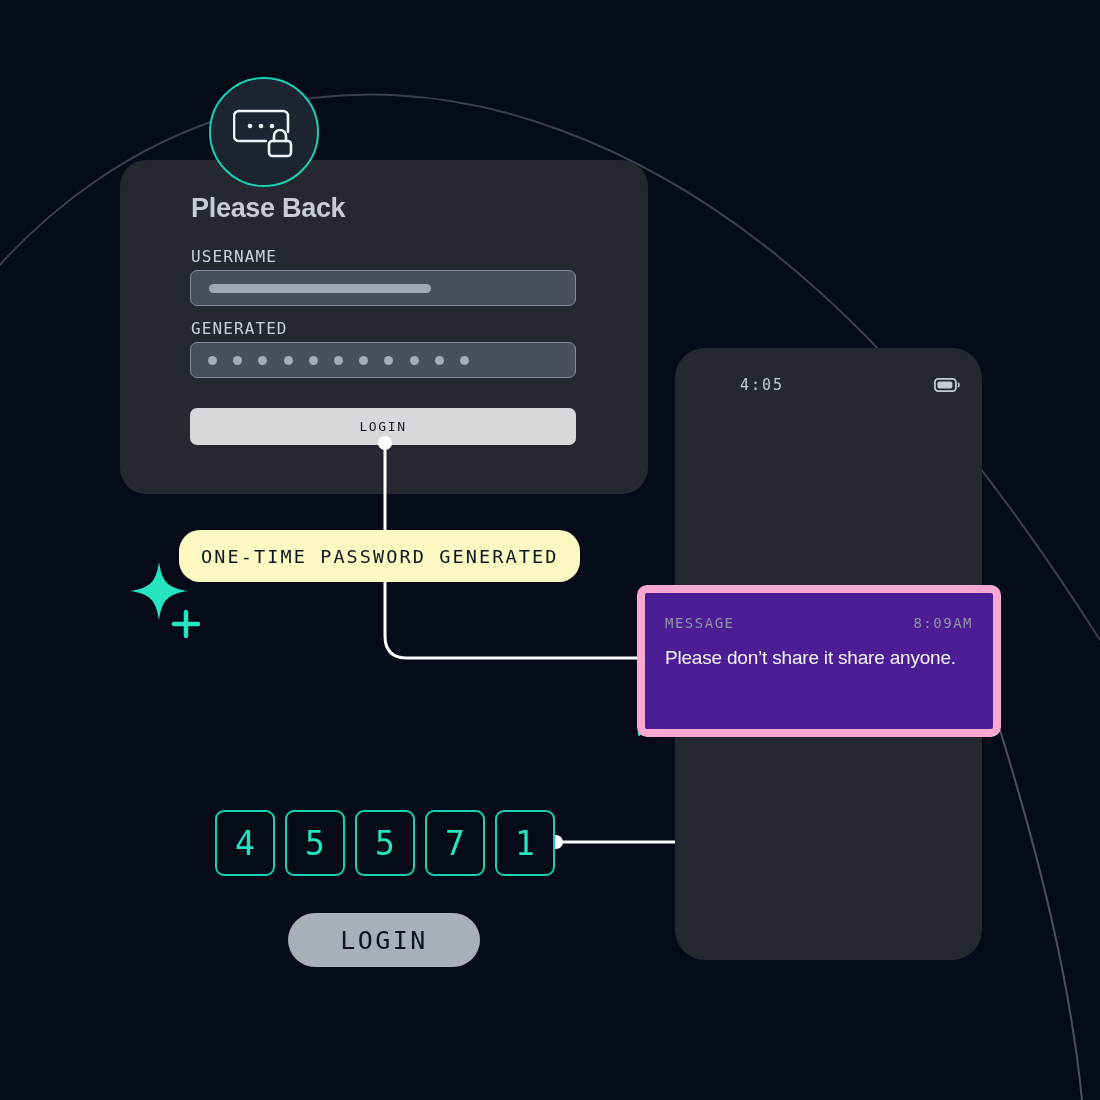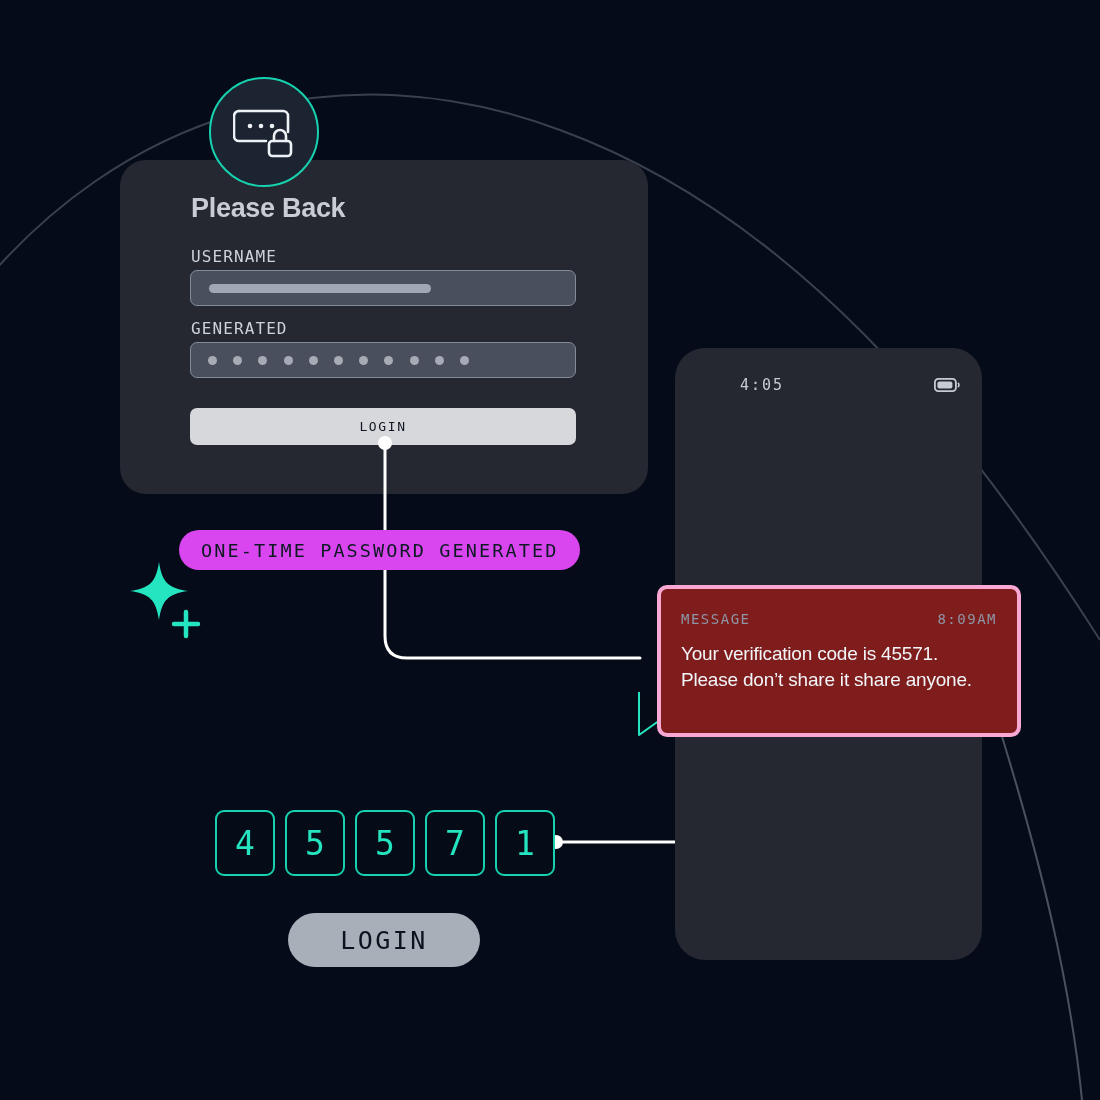--- a/index.html
+++ b/index.html
@@ -126,24 +126,24 @@
     display: flex;
     align-items: center;
     justify-content: center;
   }
 
   
   .otp-banner {
     position: absolute;
     left: 179px;
     top: 530px;
-    height: 40px;
+    height: 52px;
     padding: 0 22px;
     border-radius: 21px;
-    background: #d946ef;
+    background: #fef9c3;
     display: flex;
     align-items: center;
     justify-content: center;
     font-family: "DejaVu Sans Mono", monospace;
     font-size: 18.5px;
     letter-spacing: 2.1px;
     color: #0b1a22;
     box-sizing: border-box;
   }
 
@@ -185,25 +185,24 @@
     height: 14px;
   }
 
   
   .msg-bubble {
     position: absolute;
     left: 637px;
     top: 585px;
     width: 364px;
     height: 152px;
-    border: 4px solid #f9a8d4;
+    border: 8px solid #f9a8d4;
     border-radius: 10px;
-    background: #7f1d1d;
+    background: #4c1d95;
     box-sizing: border-box;
-    margin-left: 20px;
   }
   .msg-meta {
     position: absolute;
     left: 20px;
     right: 20px;
     top: 22px;
     display: flex;
     justify-content: space-between;
     font-family: "DejaVu Sans Mono", monospace;
     font-size: 14px;
@@ -361,21 +360,20 @@
   <svg class="bubble-tail" viewBox="0 0 70 52" fill="none">
     <path d="M2 2 V45 L40 18 H68" stroke="#25e5c0" stroke-width="2" fill="#050c17" stroke-linejoin="round"></path>
   </svg>
 
   <div class="msg-bubble">
     <div class="msg-meta">
       <span>MESSAGE</span>
       <span>8:09AM</span>
     </div>
     <div class="msg-body">
-      <div>Your verification code is 45571.</div>
       <div>Please don’t share it share anyone.</div>
     </div>
   </div>
 
   <div class="otp-boxes">
       <div class="otp-box">4</div>
       <div class="otp-box">5</div>
       <div class="otp-box">5</div>
       <div class="otp-box">7</div>
       <div class="otp-box">1</div>

